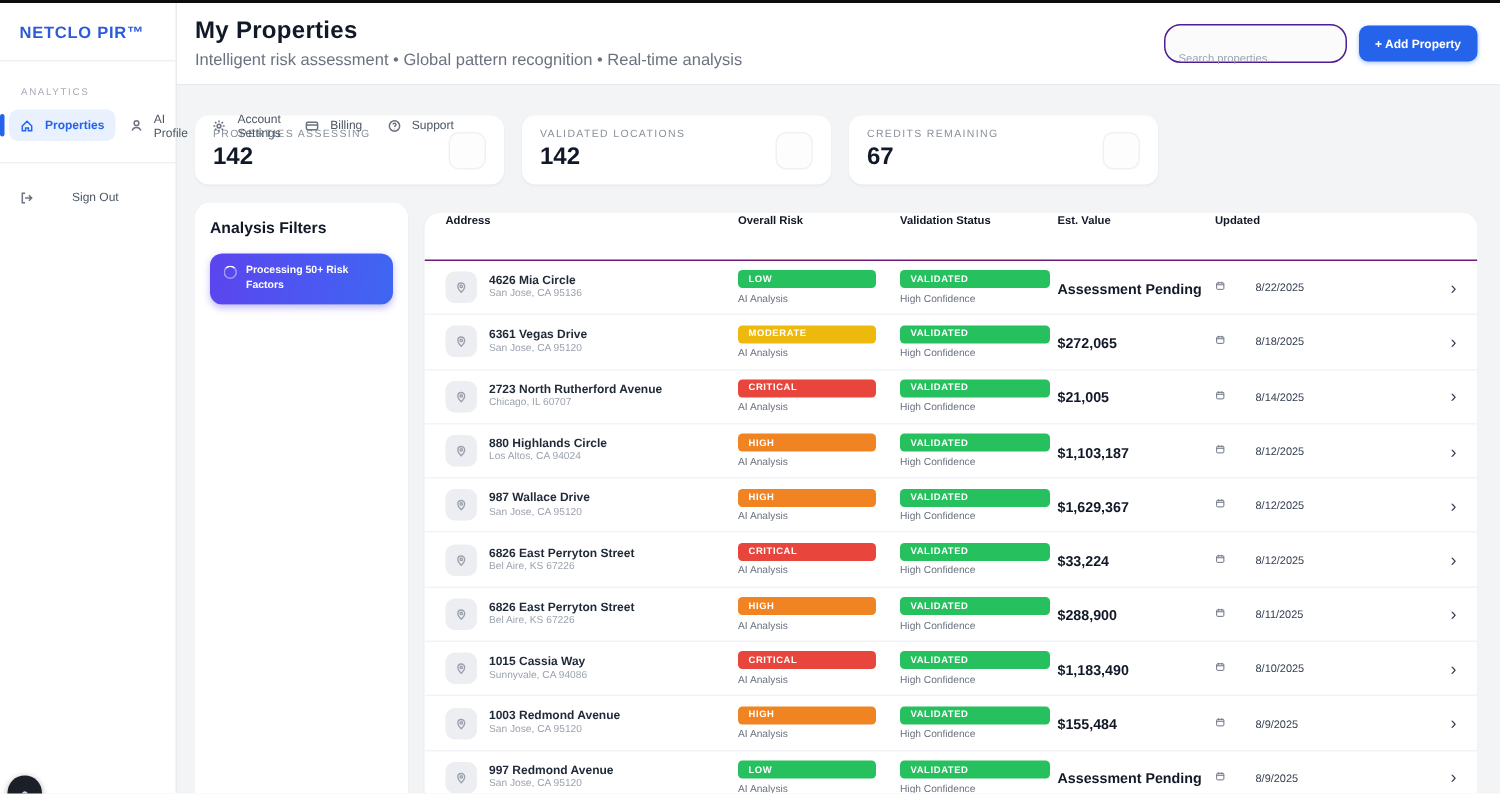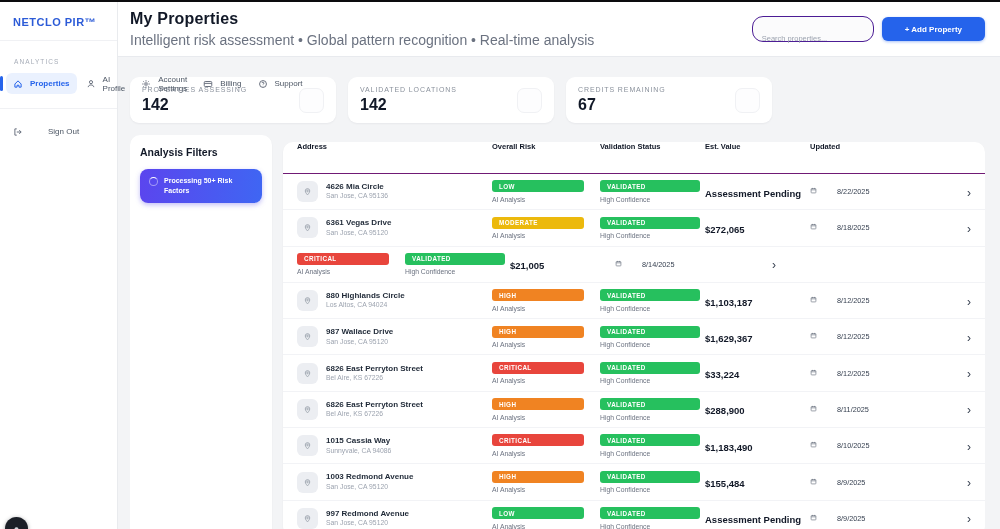--- a/index.html
+++ b/index.html
@@ -21,27 +21,27 @@
   .side-div { border-top:1px solid #f0f1f4; margin:14px 0 0 0; }
   .signout { display:flex; align-items:center; gap:25px; margin:12px 6px 0 6px; padding:0 7px; height:21px; font-size:8px; color:#4b5563; border-radius:6px; cursor:pointer; }
   .signout svg { width:10px; height:10px; stroke:#6b7280; fill:none; stroke-width:1.6; }
   .chat-bubble { position:absolute; left:5px; top:515px; width:23px; height:23px; border-radius:50%; background:#1b1f27; box-shadow:0 1px 4px rgba(0,0,0,.35); display:flex; align-items:center; justify-content:center; }
   .chat-bubble span { color:#cfd4dc; font-size:9px; }
 
   
   .main { flex:1; display:flex; flex-direction:column; overflow:hidden; }
   .header { background:#fff; border-bottom:1px solid #e8eaee; height:55px; display:flex; align-items:center; justify-content:space-between; padding:0 15px 0 12px; flex-shrink:0; }
   .page-title { font-size:16px; font-weight:bold; color:#111827; letter-spacing:.2px; }
-  .page-sub { font-size:14px; color:#6b7280; margin-top:4px; }
+  .page-sub { font-size:11px; color:#6b7280; margin-top:4px; }
   .header-right { display:flex; align-items:center; gap:8px; }
   .search { display:flex; align-items:center; gap:5px; width:122px; height:22px; border:1px solid #4c1d95; background:#fbfbfc; border-radius:11px; padding:12px 9px;flex-direction:column; }
   .search svg { width:8px; height:8px; stroke:#9ca3af; fill:none; stroke-width:1.8; }
   .search input { border:none; outline:none; background:transparent; font-size:7.5px; color:#374151; width:100%; font-family:"Liberation Sans",sans-serif; }
   .search input::placeholder { color:#9ca3af; }
-  .add-btn { background:#2563eb; color:#fff; font-size:8px; font-weight:bold; border:none; border-radius:6px; height:24px; padding:0 23px; cursor:pointer; font-family:"Liberation Sans",sans-serif; box-shadow:0 1px 3px rgba(37,99,235,.4); }
+  .add-btn { background:#2563eb; color:#fff; font-size:8px; font-weight:bold; border:none; border-radius:6px; height:24px; padding:0 11px; cursor:pointer; font-family:"Liberation Sans",sans-serif; box-shadow:0 1px 3px rgba(37,99,235,.4); }
 
   .content { padding:20px 15px 0 12px; display:flex; flex-direction:column; flex:1; overflow:hidden; }
   .stats-row { display:flex; gap:12px; flex-shrink:0; }
   .stat-card { width:206px; height:46px; background:#fff; border-radius:9px; box-shadow:0 1px 2px rgba(16,24,40,.05); padding:8px 12px; display:flex; align-items:center; justify-content:space-between; }
   .stat-label { font-size:7px; color:#8a919c; letter-spacing:.9px; }
   .stat-value { font-size:16px; font-weight:bold; color:#111827; margin-top:3px; }
   .stat-iconbox { width:25px; height:25px; border-radius:7px; border:1px solid #f0f1f4; background:#fdfdfe; }
 
   .body-row { display:flex; margin-top:12px; flex:1; overflow:hidden; align-items:flex-start; }
   .filters-card { width:142px; background:#fff; border-radius:10px 10px 0 0; box-shadow:0 1px 2px rgba(16,24,40,.05); padding:11px 10px; height:100%; flex-shrink:0; }
@@ -251,20 +251,32 @@
                     <svg viewBox="0 0 16 16">
                       <rect x="2.5" y="3.5" width="11" height="10" rx="1.5"></rect>
                       <path d="M2.5 6.5h11M5.5 2v3M10.5 2v3"></path>
                     </svg>
                     <span>8/18/2025</span>
                   </span>
                 </div>
                 <div class="col-chv"><span class="chev">›</span></div>
               </div>
               <div class="trow">
+                <div class="col-addr">
+                  <span class="pinbox">
+                    <svg viewBox="0 0 16 16">
+                      <path d="M8 14s4-4.2 4-7a4 4 0 1 0-8 0c0 2.8 4 7 4 7z"></path>
+                      <circle cx="8" cy="7" r="1.4"></circle>
+                    </svg>
+                  </span>
+                  <span>
+                    <span class="a1">2723 North Rutherford Avenue</span>
+                    <span class="a2">Chicago, IL 60707</span>
+                  </span>
+                </div>
                 <div class="col-risk">
                   <span class="badge" style="background:#e8453c">CRITICAL</span>
                   <span class="subtxt">AI Analysis</span>
                 </div>
                 <div class="col-val">
                   <span class="badge validated">VALIDATED</span>
                   <span class="subtxt">High Confidence</span>
                 </div>
                 <div class="col-est"><span class="est">$21,005</span></div>
                 <div class="col-upd">

